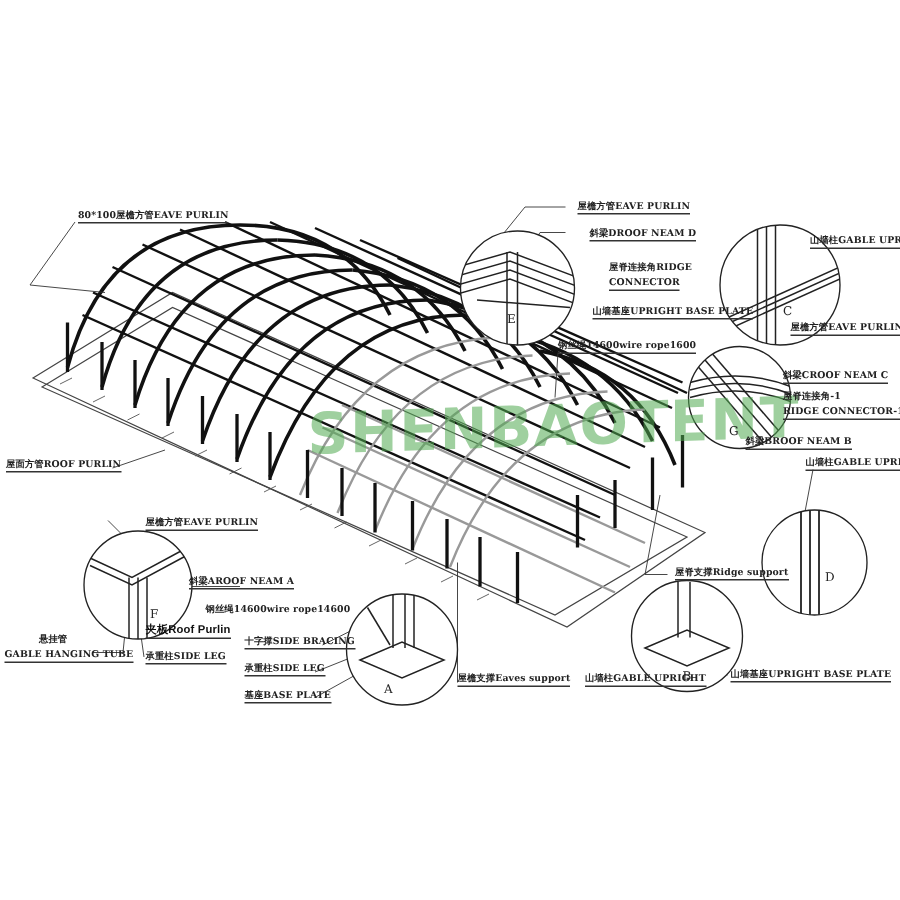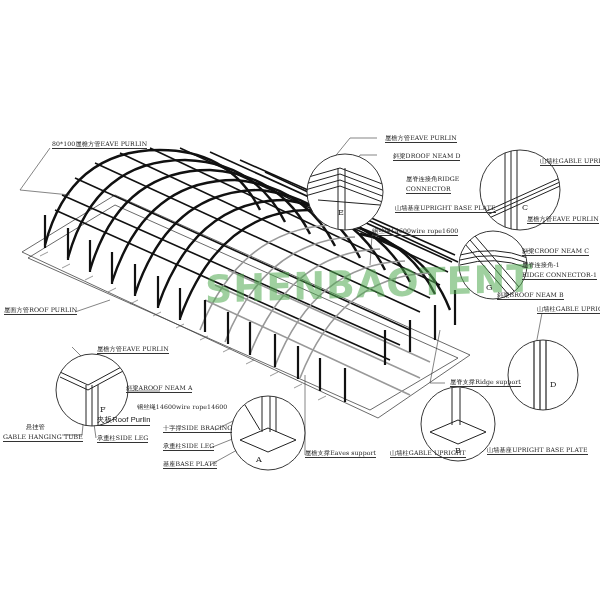--- a/index.html
+++ b/index.html
@@ -1,18 +1,18 @@
 <!DOCTYPE html>
 <html><head>
 <meta charset="utf-8">
 <style>
   html, body { margin:0; padding:0; background:#fff; }
   #canvas { position:relative; width:600px; height:600px; background:#fff; overflow:hidden; }
   svg { position:absolute; left:0; top:0; }
-  .lbl { position:absolute; font-family:"DejaVu Serif", serif; font-size:6.2px; color:#222; white-space:nowrap; line-height:1; letter-spacing:0.1px; }
+  .lbl { position:absolute; font-family:"DejaVu Serif", serif; font-size:6.2px; color:#222; white-space:nowrap; line-height:1; letter-spacing:0.1px;font-weight:bold; }
   .lbl.ul { border-bottom:0.8px solid #333; padding-bottom:1px; }
   .lbl.sans { font-family:"Liberation Sans", sans-serif; font-size:7.5px; color:#111; }
   .watermark { position:absolute; font-family:"DejaVu Sans", sans-serif; font-weight:bold; font-size:38px; color:rgba(80,170,80,0.55); letter-spacing:1px; transform:skewY(-2deg); }
   .letter { position:absolute; font-family:"DejaVu Serif", serif; font-size:8px; color:#222; }
 </style>
 </head>
 <body>
 
 <div id="canvas">
 

